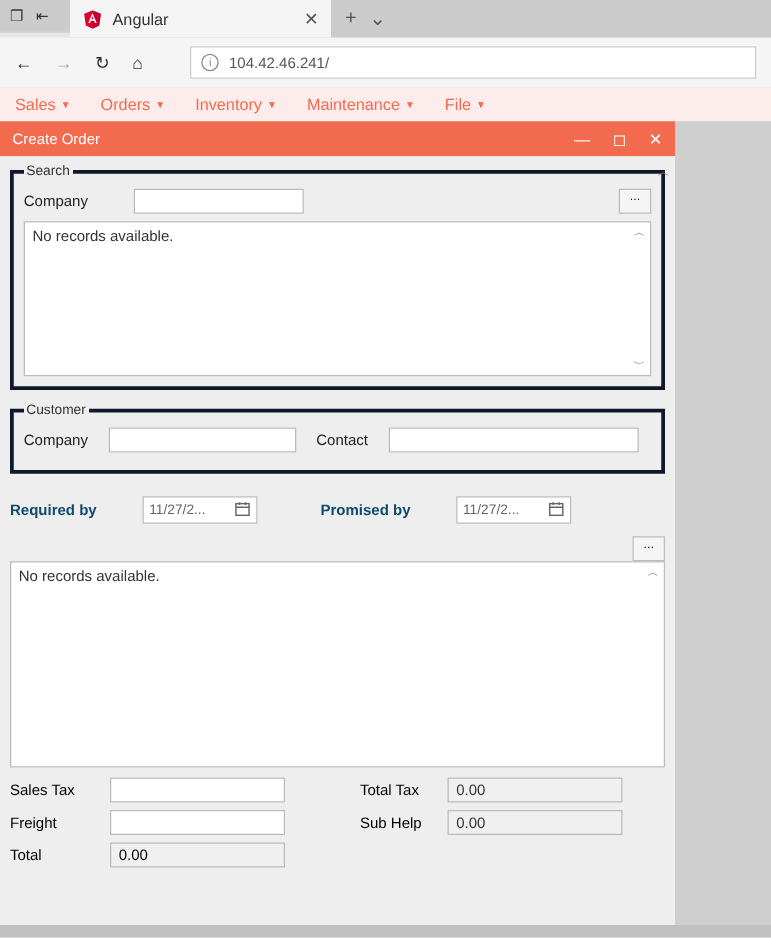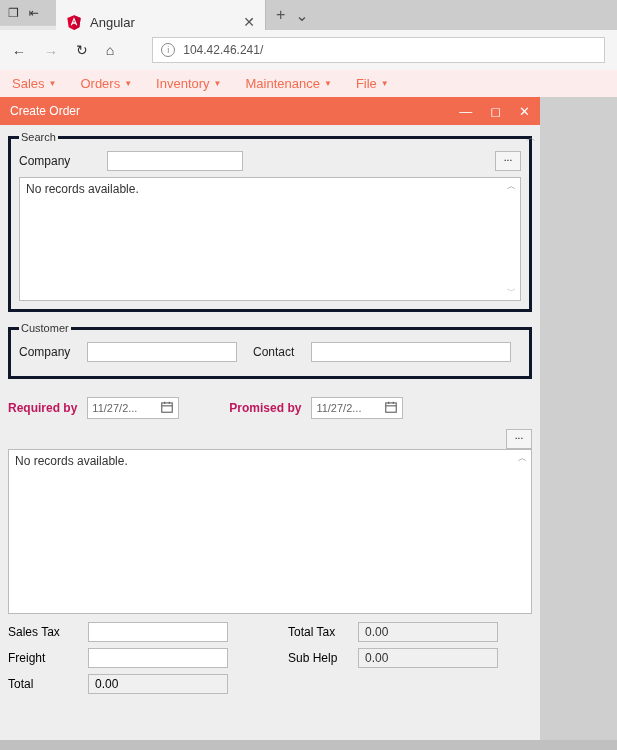--- a/index.html
+++ b/index.html
@@ -3,21 +3,21 @@
 <meta charset="utf-8">
 <style>
 * { box-sizing: border-box; margin: 0; padding: 0; font-family: "Segoe UI", Arial, sans-serif; }
 body { background: #c0c0c0; width: 617px; height: 750px; overflow: hidden; }
 
 
 .browser-chrome { background: #e6e6e6; }
 .system-icons { display: flex; align-items: center; height: 26px; padding: 0 8px; gap: 10px; border-bottom: 1px solid #d0d0d0; background: #ccc; width: 56px; }
 .system-icons span { font-size: 12px; color: #333; }
 .tab-row { display: flex; align-items: stretch; height: 30px; background: #ccc; }
-.tab { display: flex; align-items: flex-end; background: #f5f5f5; padding: 0 10px; gap: 8px; width: 210px; border-right: 1px solid #bbb; font-size: 13px; color: #333; }
+.tab { display: flex; align-items: center; background: #f5f5f5; padding: 0 10px; gap: 8px; width: 210px; border-right: 1px solid #bbb; font-size: 13px; color: #333; }
 .tab .favicon { width: 16px; height: 16px; display: flex; align-items: center; justify-content: center; }
 .tab .close { margin-left: auto; font-size: 14px; color: #555; }
 .tab-new { display: flex; align-items: center; padding: 0 10px; gap: 10px; color: #555; }
 .tab-new span { font-size: 16px; }
 .nav-row { display: flex; align-items: center; height: 40px; background: #f5f5f5; padding: 0 12px; gap: 18px; }
 .nav-row .nav-icon { color: #333; font-size: 14px; cursor: pointer; }
 .nav-row .nav-icon.disabled { color: #aaa; }
 .address-bar { flex: 1; display: flex; align-items: center; border: 1px solid #ccc; background: #fff; height: 26px; padding: 0 8px; font-size: 12px; color: #555; gap: 8px; margin-left: 20px; }
 .address-bar .info-icon { width: 14px; height: 14px; border: 1px solid #888; border-radius: 50%; display: flex; align-items: center; justify-content: center; font-size: 9px; color: #888; }
 
@@ -57,22 +57,22 @@
 .grid-box .scroll-up { position: absolute; top: 2px; right: 4px; font-size: 9px; color: #888; }
 .grid-box .scroll-down { position: absolute; bottom: 2px; right: 4px; font-size: 9px; color: #888; }
 
 .customer-row label { width: 60px; }
 .customer-row input { width: 150px; background: #f5f5f5; }
 .customer-row .contact-label { margin-left: 8px; width: 50px; }
 .customer-row .contact-input { width: 200px; }
 
 .dates-row { margin-top: 18px; gap: 20px; }
 .dates-row .sub { display: flex; align-items: center; gap: 10px; }
-.dates-row label { font-size: 12px; font-weight: bold; color: #be185d; }
-.date-field { display: flex; align-items: center; border: 1px solid #bbb; background: #fff; height: 22px; width: 92px; font-size: 11px; color: #666; padding: 0 4px; }
+.dates-row label { font-size: 12px; font-weight: bold; color: #0c4a6e; }
+.date-field { display: flex; align-items: center; border: 1px solid #bbb; background: #fff; height: 22px; width: 92px; font-size: 11px; color: #666; padding: 0 4px; margin-left: 27px; }
 .date-field .cal-icon { margin-left: auto; }
 
 .dots-small { width: 26px; height: 20px; border: 1px solid #bbb; background: #f5f5f5; font-size: 10px; text-align: center; cursor: pointer; margin-left: auto; margin-top: 4px; }
 
 .order-grid { border: 1px solid #bbb; background: #fff; height: 165px; position: relative; font-size: 12px; color: #333; padding: 4px 6px; }
 .order-grid .scroll-up { position: absolute; top: 2px; right: 4px; font-size: 9px; color: #888; }
 
 .totals { margin-top: 8px; }
 .totals-row { display: flex; align-items: center; margin-bottom: 6px; }
 .totals-row .left-label { width: 80px; font-size: 12px; }

